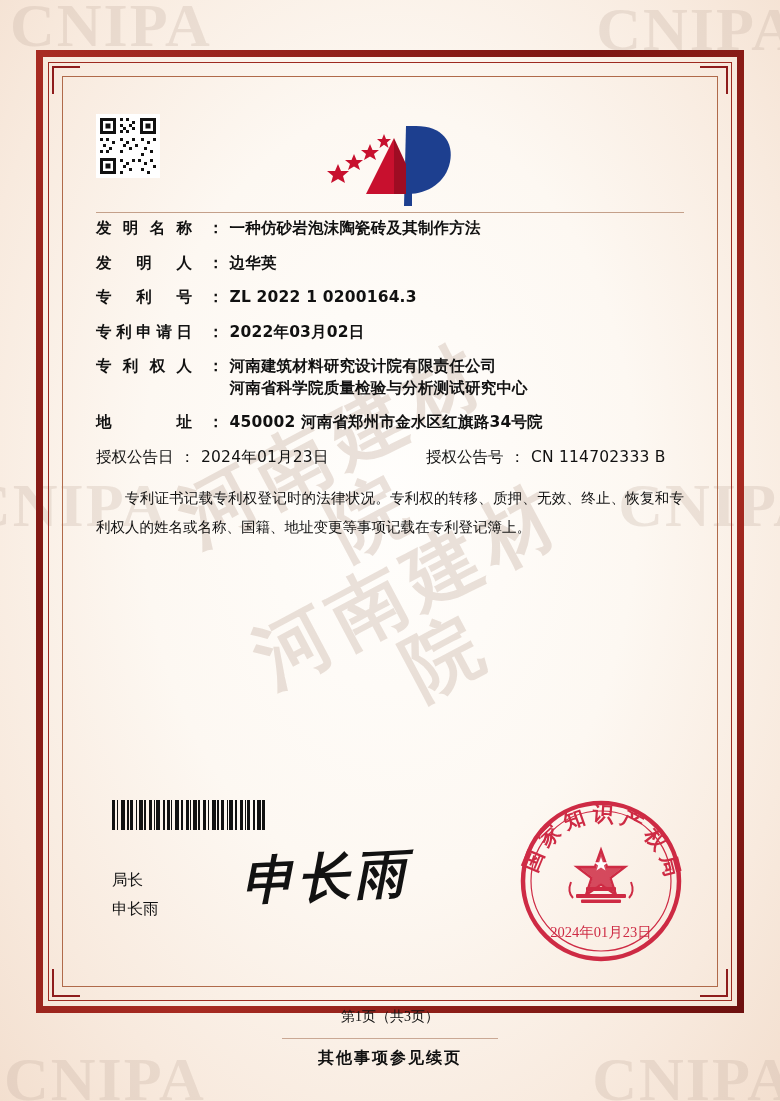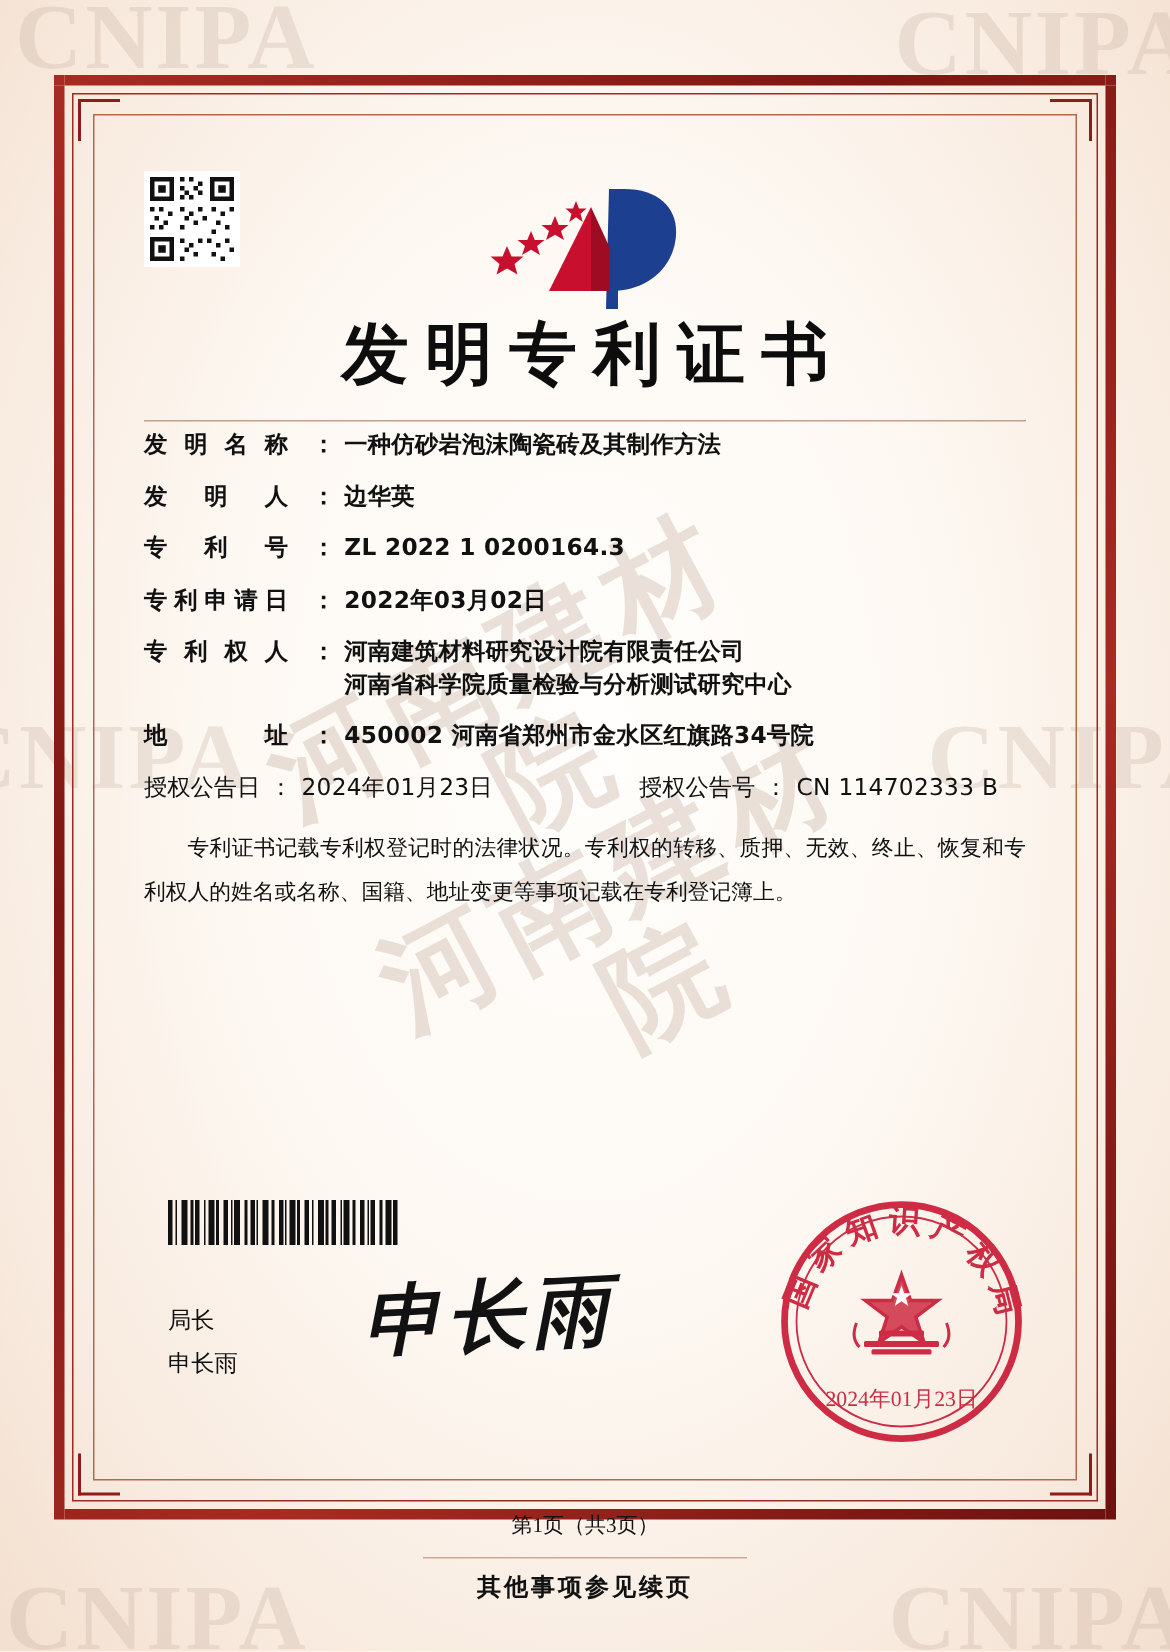--- a/index.html
+++ b/index.html
@@ -394,21 +394,20 @@
             <rect x="47" y="47" width="3" height="3"></rect>
               <rect x="53" y="44" width="3" height="3"></rect>
             <rect x="44" y="53" width="3" height="3"></rect>
               <rect x="50" y="56" width="3" height="3"></rect>
             <rect x="56" y="50" width="3" height="3"></rect>
           </g>
         </svg>
       </div>
     </div>
 
-    <div class="title">发明专利证书</div>
 
     <div class="rule"></div>
 
     <div class="fields">
 
       <div class="field-row">
         <span class="f-label sp">发 明 名 称</span>
         <span class="f-colon">：</span>
         <span class="f-value">一种仿砂岩泡沫陶瓷砖及其制作方法</span>
       </div>

